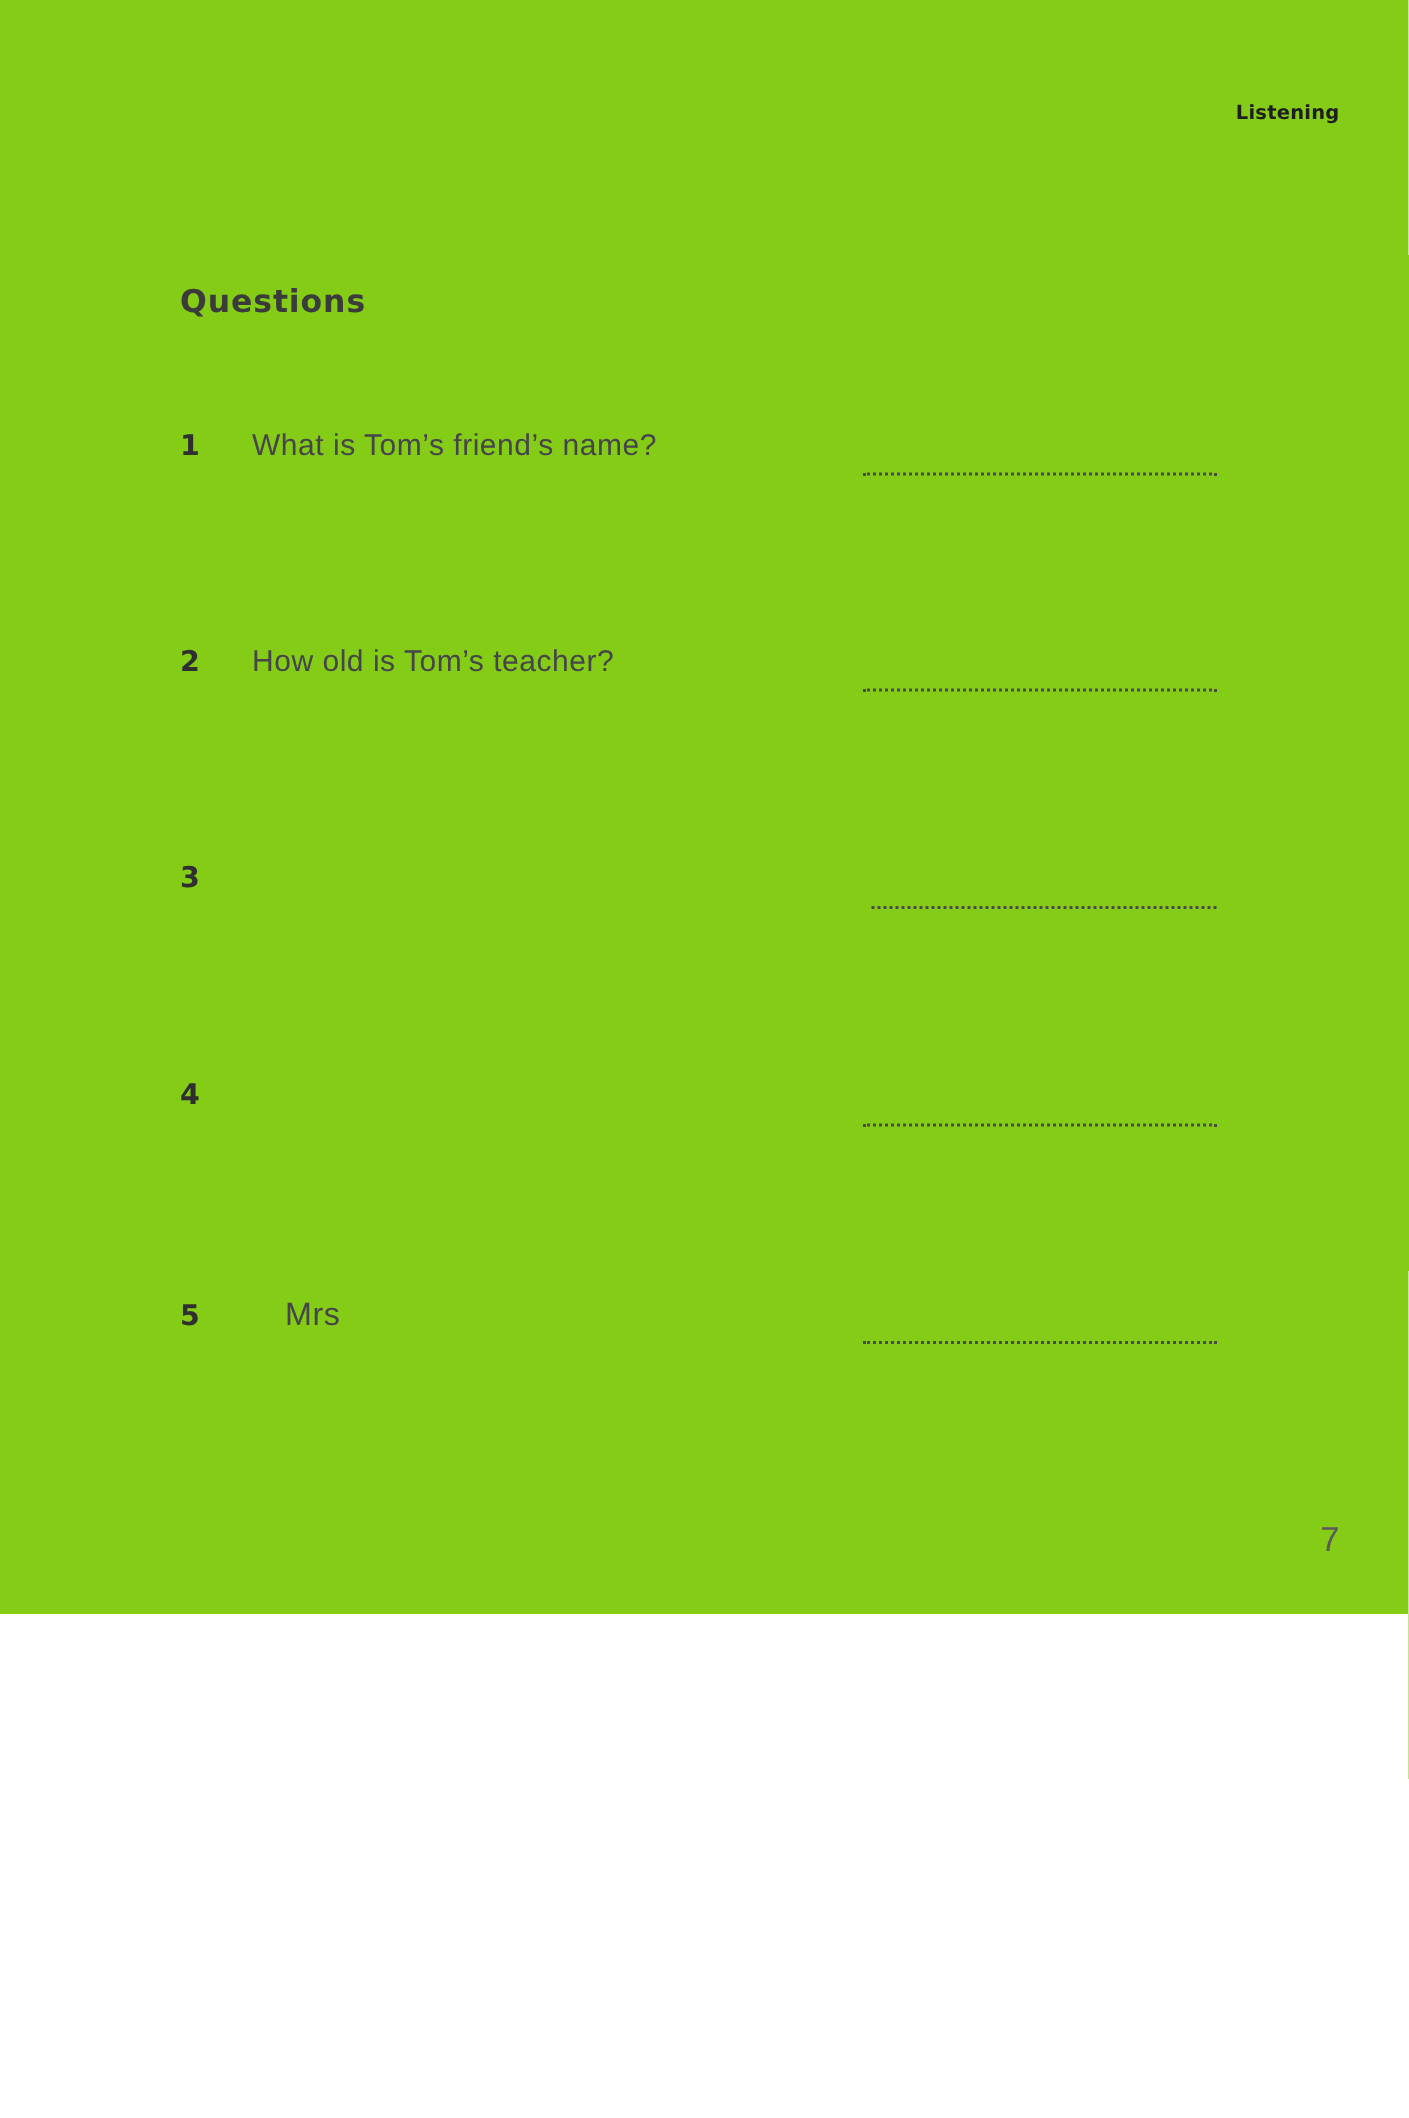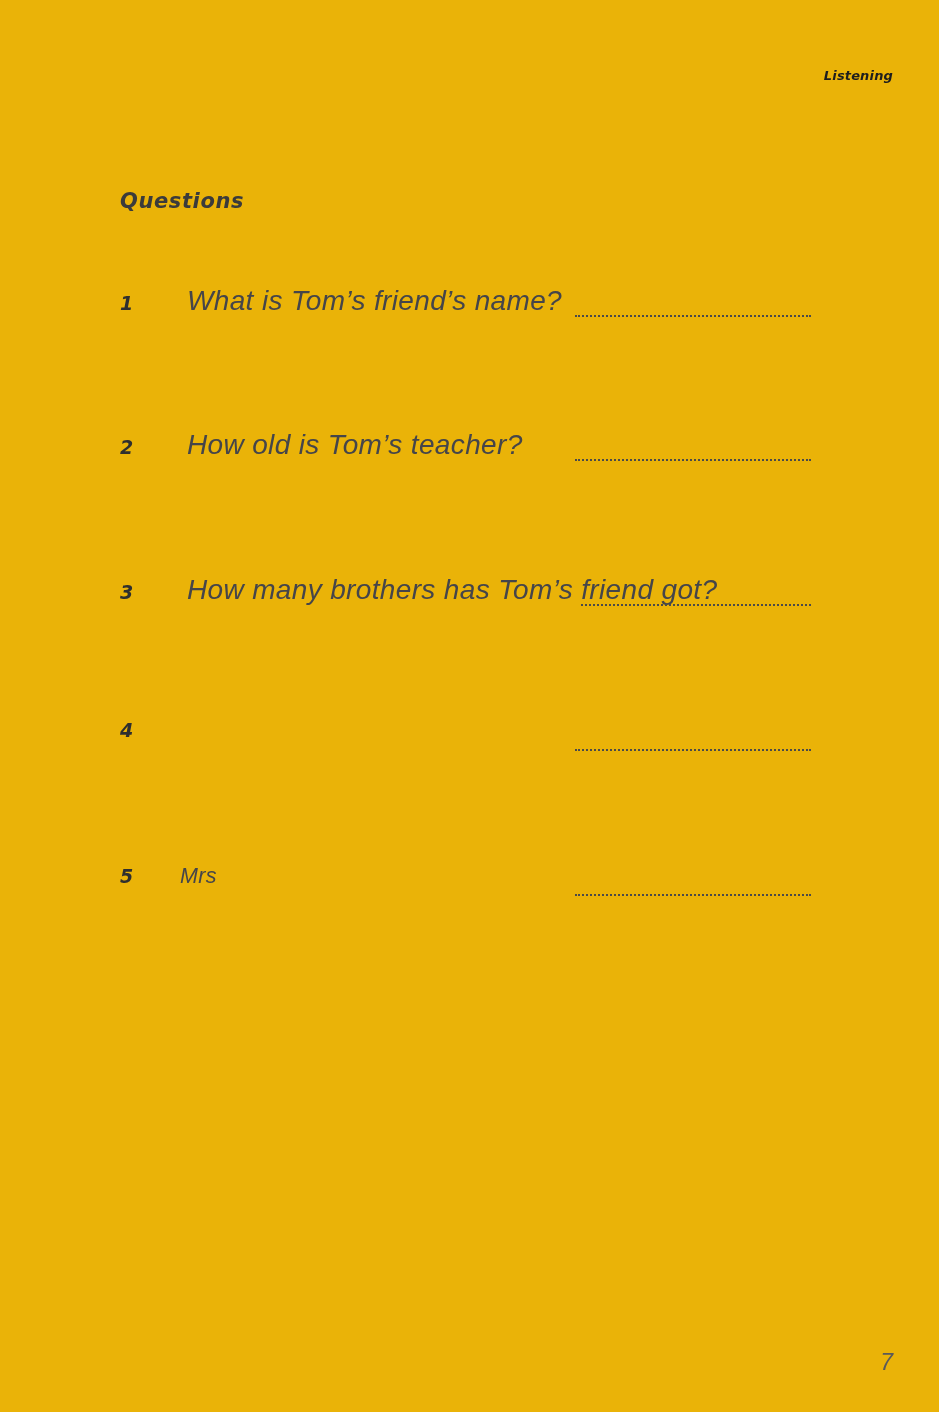--- a/index.html
+++ b/index.html
@@ -4,25 +4,24 @@
 <style>
   html, body {
     margin: 0;
     padding: 0;
     background: #ffffff;
   }
 
   .page {
     position: relative;
     width: 939px;
-    height: 1412px;
-    background: #eab308;
+    height: 1076px;
+    background: #84cc16;
     overflow: hidden;
     font-family: "Liberation Sans", sans-serif;
-    font-style: italic;
   }
 
   
   .running-header {
     position: absolute;
     top: 68px;
     right: 46px;
     font-family: "DejaVu Sans", sans-serif;
     font-size: 13px;
     font-weight: bold;
@@ -68,38 +67,37 @@
     font-family: "DejaVu Sans", sans-serif;
     font-size: 19px;
     font-weight: bold;
     color: #2f2f2f;
     line-height: 1;
   }
 
   .q-text {
     flex: 0 0 auto;
     font-family: "Liberation Sans", sans-serif;
-    font-size: 28px;
+    font-size: 20px;
     font-weight: 400;
     color: #45454a;
     line-height: 1;
     letter-spacing: 0.35px;
     white-space: nowrap;
-    margin-left: 19px;
   }
 
   .q-prefix {
     flex: 0 0 auto;
     font-family: "Liberation Sans", sans-serif;
     font-size: 21.5px;
     color: #45454a;
     line-height: 1;
     letter-spacing: 0.35px;
     white-space: nowrap;
-    margin-left: 12px;
+    margin-left: 22px;
   }
 
   
   .answer-rule {
     position: absolute;
     height: 0;
     border-bottom: 2.5px dotted #4a4a4a;
   }
 
   
@@ -131,21 +129,20 @@
     <div class="answer-rule" style="top:315px; left:575px; width:236px;"></div>
 
     <div class="question-row" style="top:431px;">
       <span class="q-num">2</span>
       <span class="q-text">How old is Tom’s teacher?</span>
     </div>
     <div class="answer-rule" style="top:459px; left:575px; width:236px;"></div>
 
     <div class="question-row" style="top:576px;">
       <span class="q-num">3</span>
-      <span class="q-text">How many brothers has Tom’s friend got?</span>
     </div>
     <div class="answer-rule" style="top:604px; left:581px; width:230px;"></div>
 
     <div class="question-row" style="top:721px;">
       <span class="q-num">4</span>
     </div>
     <div class="answer-rule" style="top:749px; left:575px; width:236px;"></div>
 
     <div class="question-row" style="top:866px;">
       <span class="q-num">5</span>

